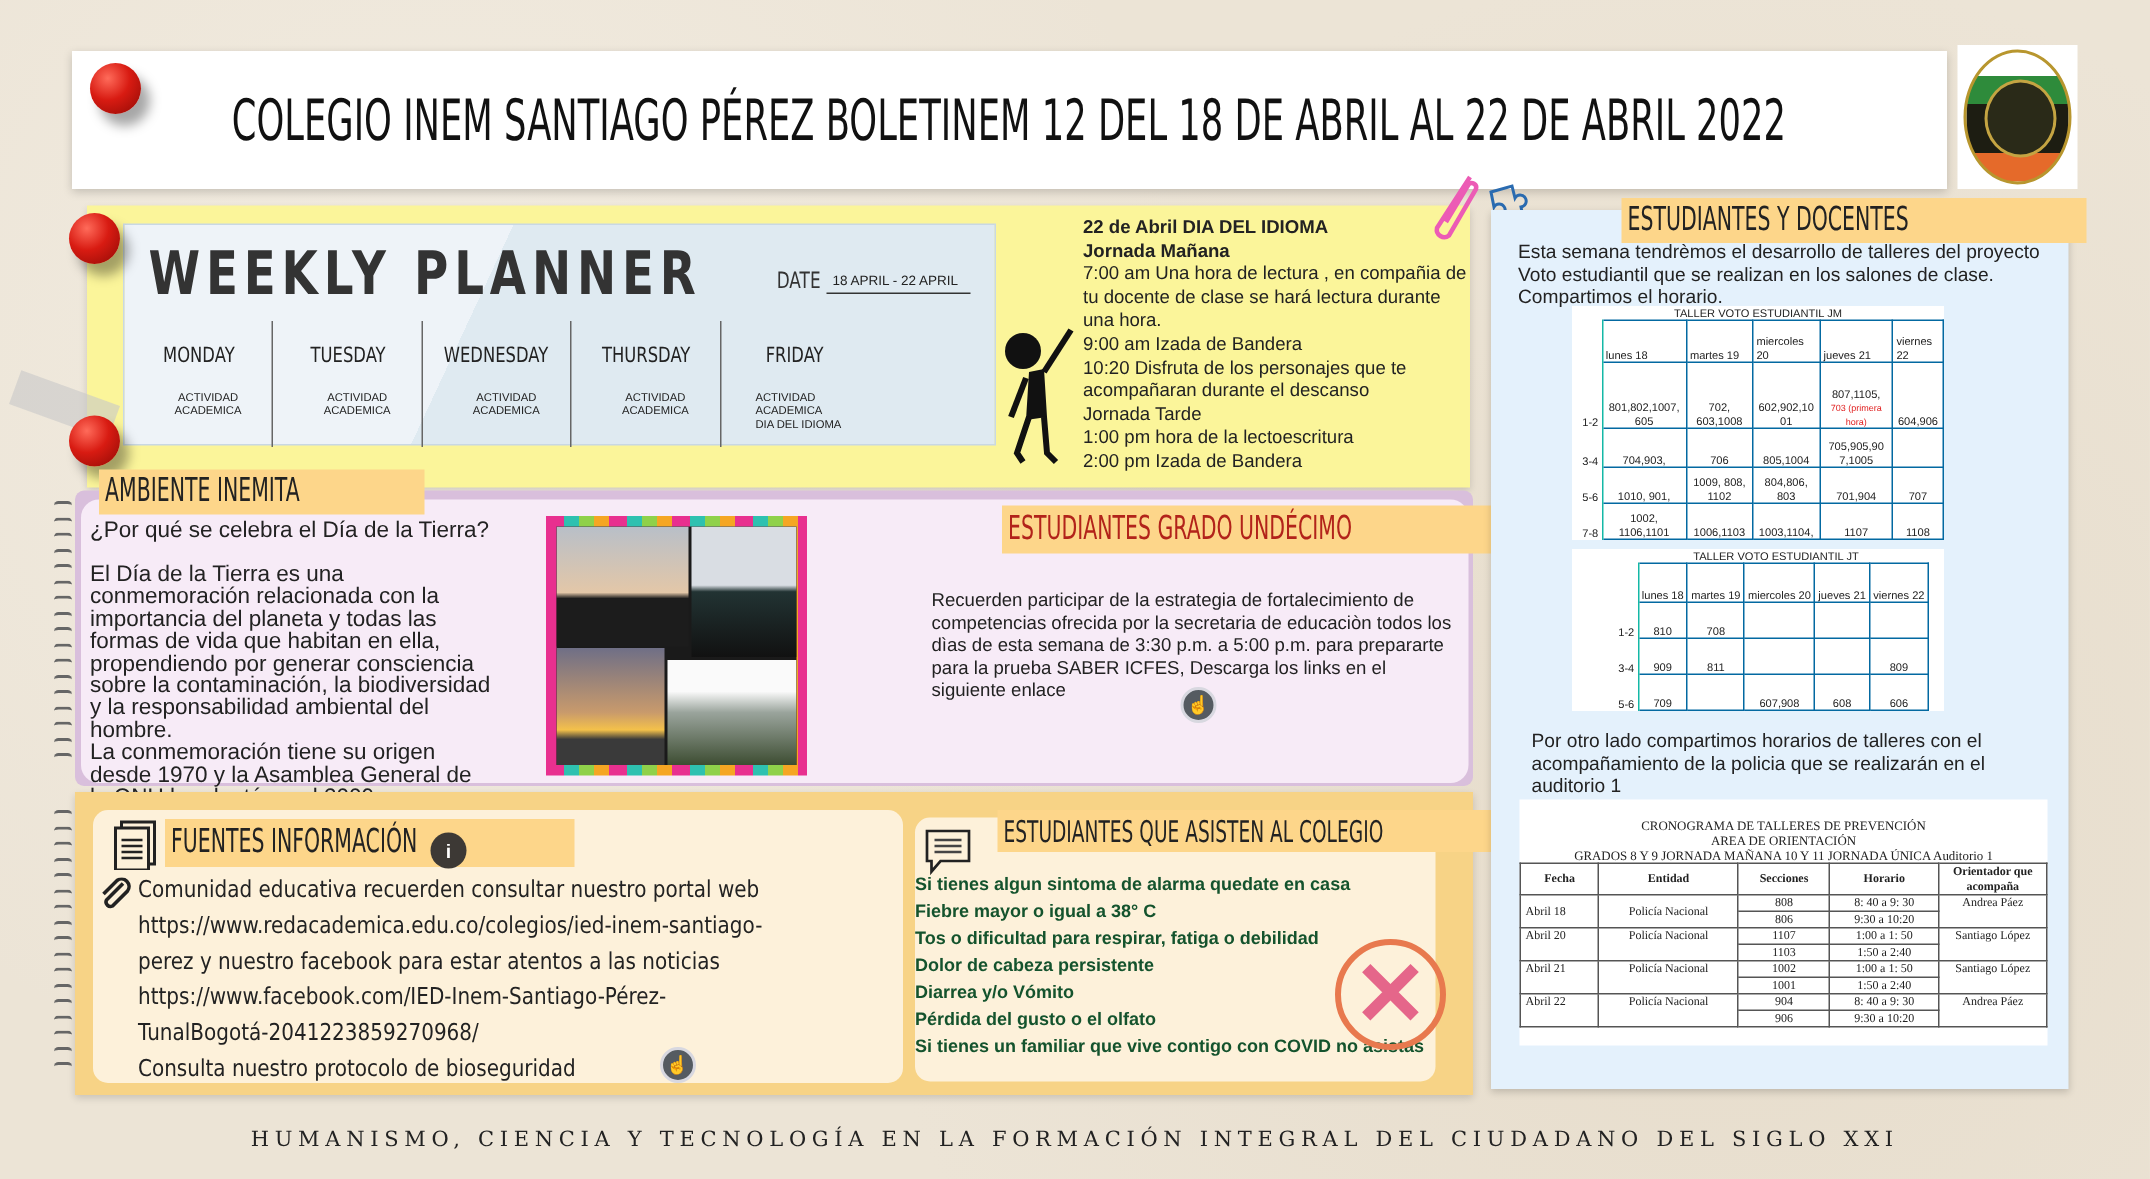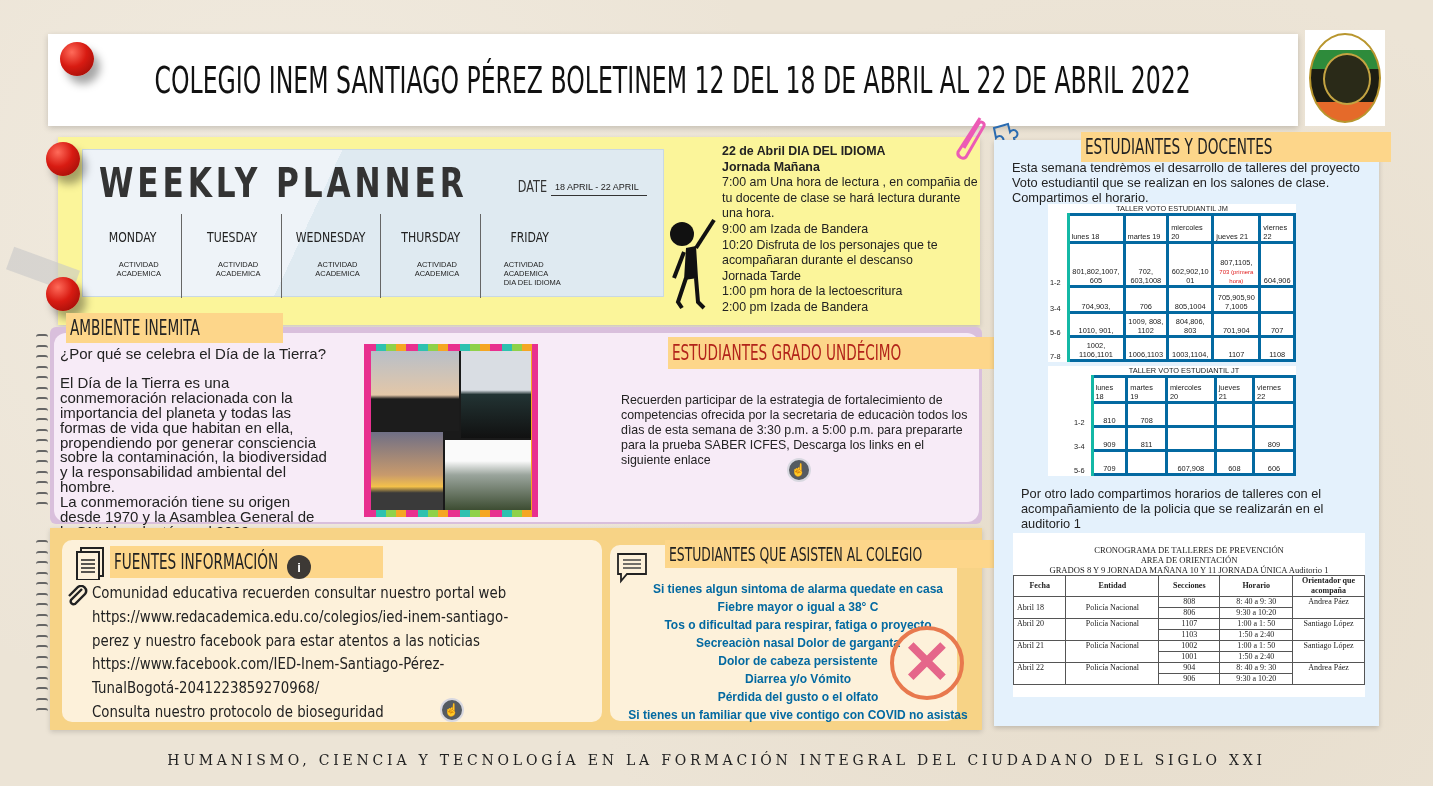--- a/index.html
+++ b/index.html
@@ -70,33 +70,33 @@
   .tag-fuentes { left: 110px; top: 546px; font-size: 22px; height: 32px; line-height: 32px; }
   .tag-fuentes span { display:inline-block; transform: scaleX(0.62); transform-origin: left; }
   .info-btn { left: 287px; top: 555px; width: 24px; height: 24px; border-radius: 50%; background: #3d3935; color:#fff; font-weight:700; font-size: 13px; display:flex; align-items:center; justify-content:center; }
   .fuentes-text { left: 92px; top: 582px; width: 505px; font-family: "DejaVu Sans", sans-serif; font-size: 15.5px; line-height: 23.8px; color: #222; }
   .fuentes-text div { white-space: nowrap; transform: scaleX(0.86); transform-origin: left; }
   .doc-icon { left: 76px; top: 546px; }
   .clip-icon { left: 66px; top: 585px; }
   .covid-card { left: 610px; top: 545px; width: 347px; height: 176px; background: #fdf1da; border-radius: 10px; }
   .tag-covid { left: 665px; top: 540px; font-size: 20px; height: 28px; line-height: 28px; }
   .tag-covid span { display:inline-block; transform: scaleX(0.62); transform-origin: left; }
-  .covid-text { left: 624px; top: 580px; width: 348px; text-align: center; font-family: "Liberation Sans", sans-serif; font-weight: 700; font-size: 12px; line-height: 18px; color: #0369a1; }
+  .covid-text { left: 610px; top: 580px; width: 348px; text-align: left; font-family: "Liberation Sans", sans-serif; font-weight: 700; font-size: 12px; line-height: 18px; color: #14532d; }
   .chat-icon { left: 615px; top: 550px; }
   .x-icon { left: 890px; top: 626px; width: 74px; height: 74px; border-radius:50%; border: 4px solid #e8794e; display:flex; align-items:center; justify-content:center; font-size: 60px; color: #e5668a; font-weight:700; line-height: 1; }
 
   
   .blue { left: 994px; top: 140px; width: 385px; height: 586px; background: #e4f1fc; box-shadow: 0 2px 5px rgba(0,0,0,0.18); }
   .tag-est-doc { left: 1081px; top: 132px; font-size: 22px; height: 30px; line-height: 30px; }
   .tag-est-doc span { display:inline-block; transform: scaleX(0.62); transform-origin: left; }
   .est-intro { left: 1012px; top: 160px; width: 352px; font-size: 12.8px; line-height: 15px; color:#222; }
   .sheet { background: #fff; }
   .sheet table { border-collapse: collapse; font-size: 7.4px; font-family: "Liberation Sans", sans-serif; }
-  .sheet td { border: 3px solid #0369a1; padding: 0 2px; height: 11px; vertical-align: bottom; text-align: center; }
-  .sheet td.rn { border: none; border-right: 3px solid #14b8a6; text-align:left; width: 20px; padding-right: 2px; }
+  .sheet td { border: 1px solid #0369a1; padding: 0 2px; height: 11px; vertical-align: bottom; text-align: center; }
+  .sheet td.rn { border: none; border-right: 1px solid #14b8a6; text-align:right; width: 20px; padding-right: 2px; }
   .sheet .cap { text-align:center; font-size: 7.4px; }
   .sheet td.hdr { text-align:left; }
   .red { color: #e02020; font-size: 6px; }
   .otro { left: 1021px; top: 486px; width: 340px; font-size: 12.8px; line-height: 15.2px; color:#222; }
   .crono { left: 1013px; top: 533px; width: 352px; height: 164px; background:#fff; padding-top: 12px; font-family: "Liberation Serif", serif; }
   .crono .head { text-align:center; font-size: 8.6px; line-height: 10px; }
   .crono table { border-collapse: collapse; width: 100%; font-size: 8px; margin-top: 0px; }
   .crono td, .crono th { border: 1px solid #555; padding: 0 3px; height: 10.5px; text-align: center; line-height: 10px; }
   .crono th { font-weight:700; }
   .crono td.l { text-align:left; }
@@ -255,22 +255,21 @@
 
 <div class="abs covid-card"></div>
 <svg class="abs chat-icon" width="34" height="34" viewBox="0 0 34 34">
   <path d="M3 4 H31 V24 H12 L6 31 V24 H3 Z" fill="#fdf1da" stroke="#222" stroke-width="1.8"></path>
   <path d="M8 10h18M8 14h18M8 18h18" stroke="#444" stroke-width="1.6"></path>
 </svg>
 <div class="abs section-tag tag-covid"><span>ESTUDIANTES QUE ASISTEN AL COLEGIO</span></div>
 <div class="abs covid-text">
   <div>Si tienes algun sintoma de alarma quedate en casa</div>
   <div>Fiebre mayor o igual a 38° C</div>
-  <div>Tos o dificultad para respirar, fatiga o proyecto</div>
-  <div>Secreaciòn nasal Dolor de garganta</div>
+  <div>Tos o dificultad para respirar, fatiga o debilidad</div>
   <div>Dolor de cabeza persistente</div>
   <div>Diarrea y/o Vómito</div>
   <div>Pérdida del gusto o el olfato</div>
   <div>Si tienes un familiar que vive contigo con COVID no asistas</div>
 </div>
 <div class="abs x-icon">✕</div>
 
 <div class="abs blue"></div>
 <div class="abs section-tag tag-est-doc"><span>ESTUDIANTES Y DOCENTES</span></div>
 <div class="abs est-intro">Esta semana tendrèmos el desarrollo de talleres del proyecto Voto estudiantil que se realizan  en los salones de clase. Compartimos el horario.</div>

